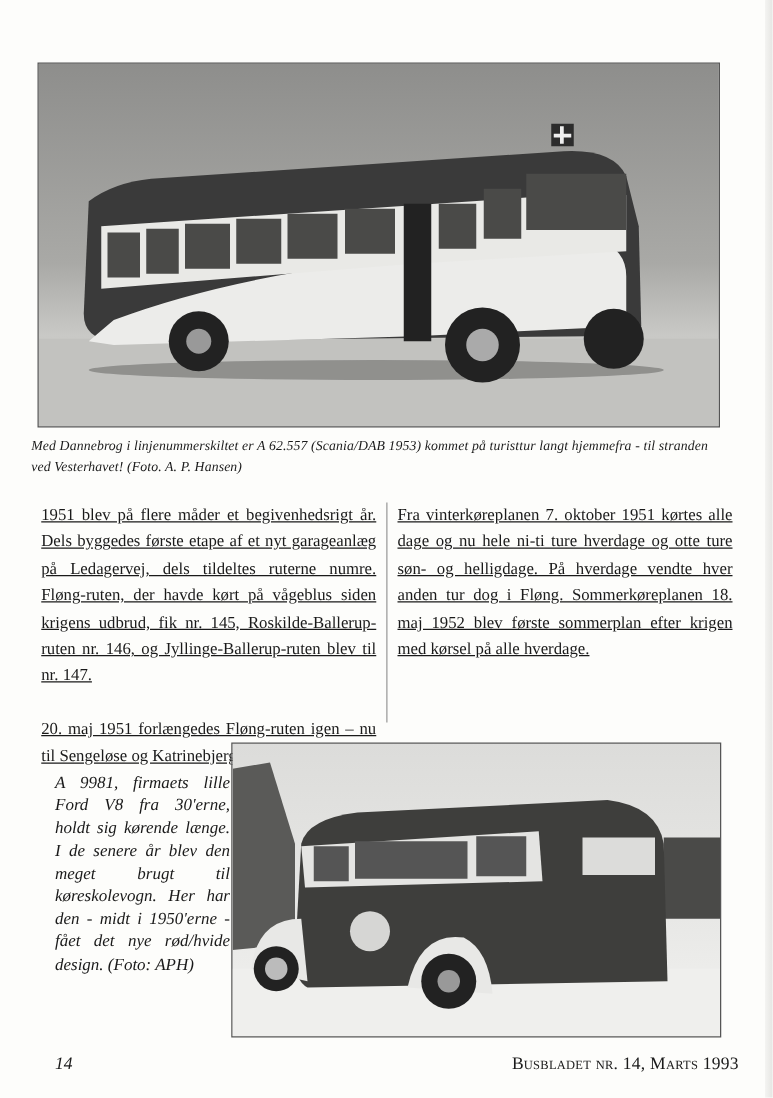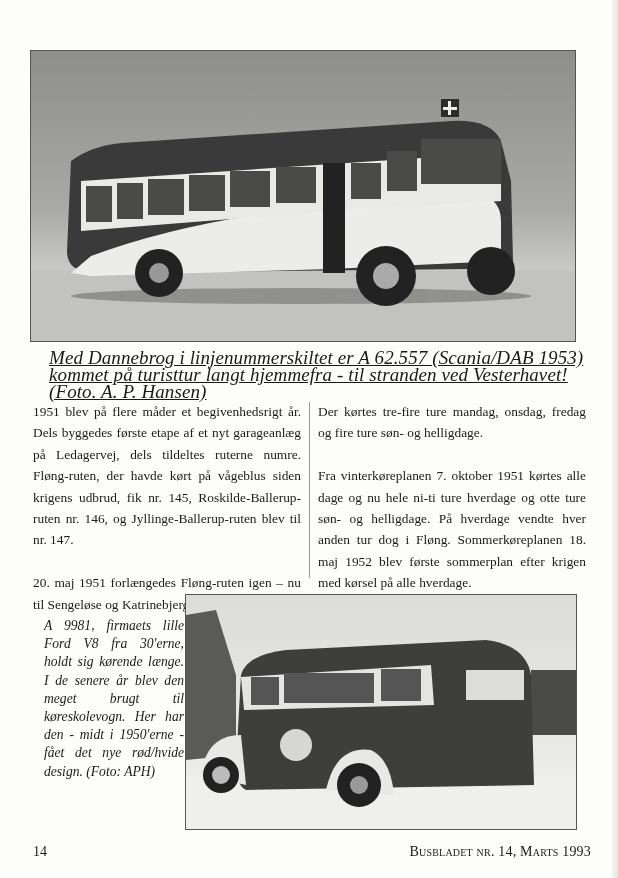--- a/index.html
+++ b/index.html
@@ -17,42 +17,41 @@
     position: absolute; overflow: hidden;
     border: 1px solid #555;
   }
   #photo-top { left: 30px; top: 50px; width: 544px; height: 290px;
     background: linear-gradient(180deg, #8e8e8c 0%, #a9a9a6 55%, #c9c9c6 75%, #b9b9b6 100%); }
   #photo-bottom { left: 185px; top: 594px; width: 390px; height: 234px;
     background: linear-gradient(180deg, #dcdcda 0%, #e8e8e6 60%, #f2f2f0 100%); }
   .photo svg { position: absolute; left: 0; top: 0; }
 
   .caption-top {
-    position: absolute; left: 49px; top: 349px; width: 550px;
-    font-style: italic; font-size: 19px; line-height: 17px;
+    position: absolute; left: 25px; top: 349px; width: 550px;
+    font-style: italic; font-size: 11px; line-height: 17px;
     letter-spacing: 0.1px;
-    text-decoration: underline;
   }
   .col {
     position: absolute; top: 401px; width: 268px;
     font-size: 13.4px; line-height: 21.4px; text-align: justify;
   }
-  .col p { margin: 0 0 21.4px 0; }
+  .col p { margin: 0 0 21.4px 0; text-decoration: underline; }
   #col-left { left: 33px; }
   #col-right { left: 318px; }
   .col-divider {
     position: absolute; left: 309px; top: 402px; width: 1px; height: 176px;
     background: #9a9a9a;
   }
   .caption-bottom {
     position: absolute; left: 32px; top: 617px; width: 140px;
     font-style: italic; font-size: 13.6px; line-height: 18.2px; text-align: justify; margin-left: 12px;
   }
   .footer-page {
-    position: absolute; left: 33px; top: 844px; font-size: 14px;
+    position: absolute; left: 44px; top: 844px; font-size: 14px; font-style: italic;
   }
   .footer-title {
     position: absolute; right: 27px; top: 844px; font-size: 14px;
     font-variant: small-caps; letter-spacing: 0.2px;
   }
 </style>
 </head>
 <body>
 
 <div class="edge-right"></div>
@@ -95,21 +94,20 @@
 </div>
 
 <div class="caption-top">Med Dannebrog i linjenummerskiltet er A 62.557 (Scania/DAB 1953) kommet på turisttur langt hjemmefra - til stranden ved Vesterhavet! (Foto. A. P. Hansen)</div>
 
 <div class="col" id="col-left">
   <p>1951 blev på flere måder et begivenhedsrigt år. Dels byggedes første etape af et nyt garageanlæg på Ledagervej, dels tildeltes ruterne numre. Fløng-ruten, der havde kørt på vågeblus siden krigens udbrud, fik nr. 145, Roskilde-Ballerup-ruten nr. 146, og Jyllinge-Ballerup-ruten blev til nr. 147.</p>
   <p>20. maj 1951 forlængedes Fløng-ruten igen – nu til Sengeløse og Katrinebjerg.</p>
 </div>
 <div class="col-divider"></div>
 <div class="col" id="col-right">
-  <p>Der kørtes tre-fire ture mandag, onsdag, fredag og fire ture søn- og helligdage.</p>
   <p>Fra vinterkøreplanen 7. oktober 1951 kørtes alle dage og nu hele ni-ti ture hverdage og otte ture søn- og helligdage. På hverdage vendte hver anden tur dog i Fløng. Sommerkøreplanen 18. maj 1952 blev første sommerplan efter krigen med kørsel på alle hverdage.</p>
 </div>
 
 <div class="caption-bottom">A 9981, firmaets lille Ford V8 fra 30'erne, holdt sig kørende længe. I de senere år blev den meget brugt til køreskolevogn. Her har den - midt i 1950'erne - fået det nye rød/hvide design. (Foto: APH)</div>
 
 <div class="photo" id="photo-bottom">
   <svg width="390" height="234" viewBox="0 0 390 234">
     <path d="M0 20 L30 15 L50 80 L50 160 L0 165 Z" fill="#5a5a58"></path>
     <path d="M345 75 L390 75 L390 140 L345 140 Z" fill="#4a4a48"></path>
     <rect x="0" y="180" width="390" height="54" fill="#efefed"></rect>

